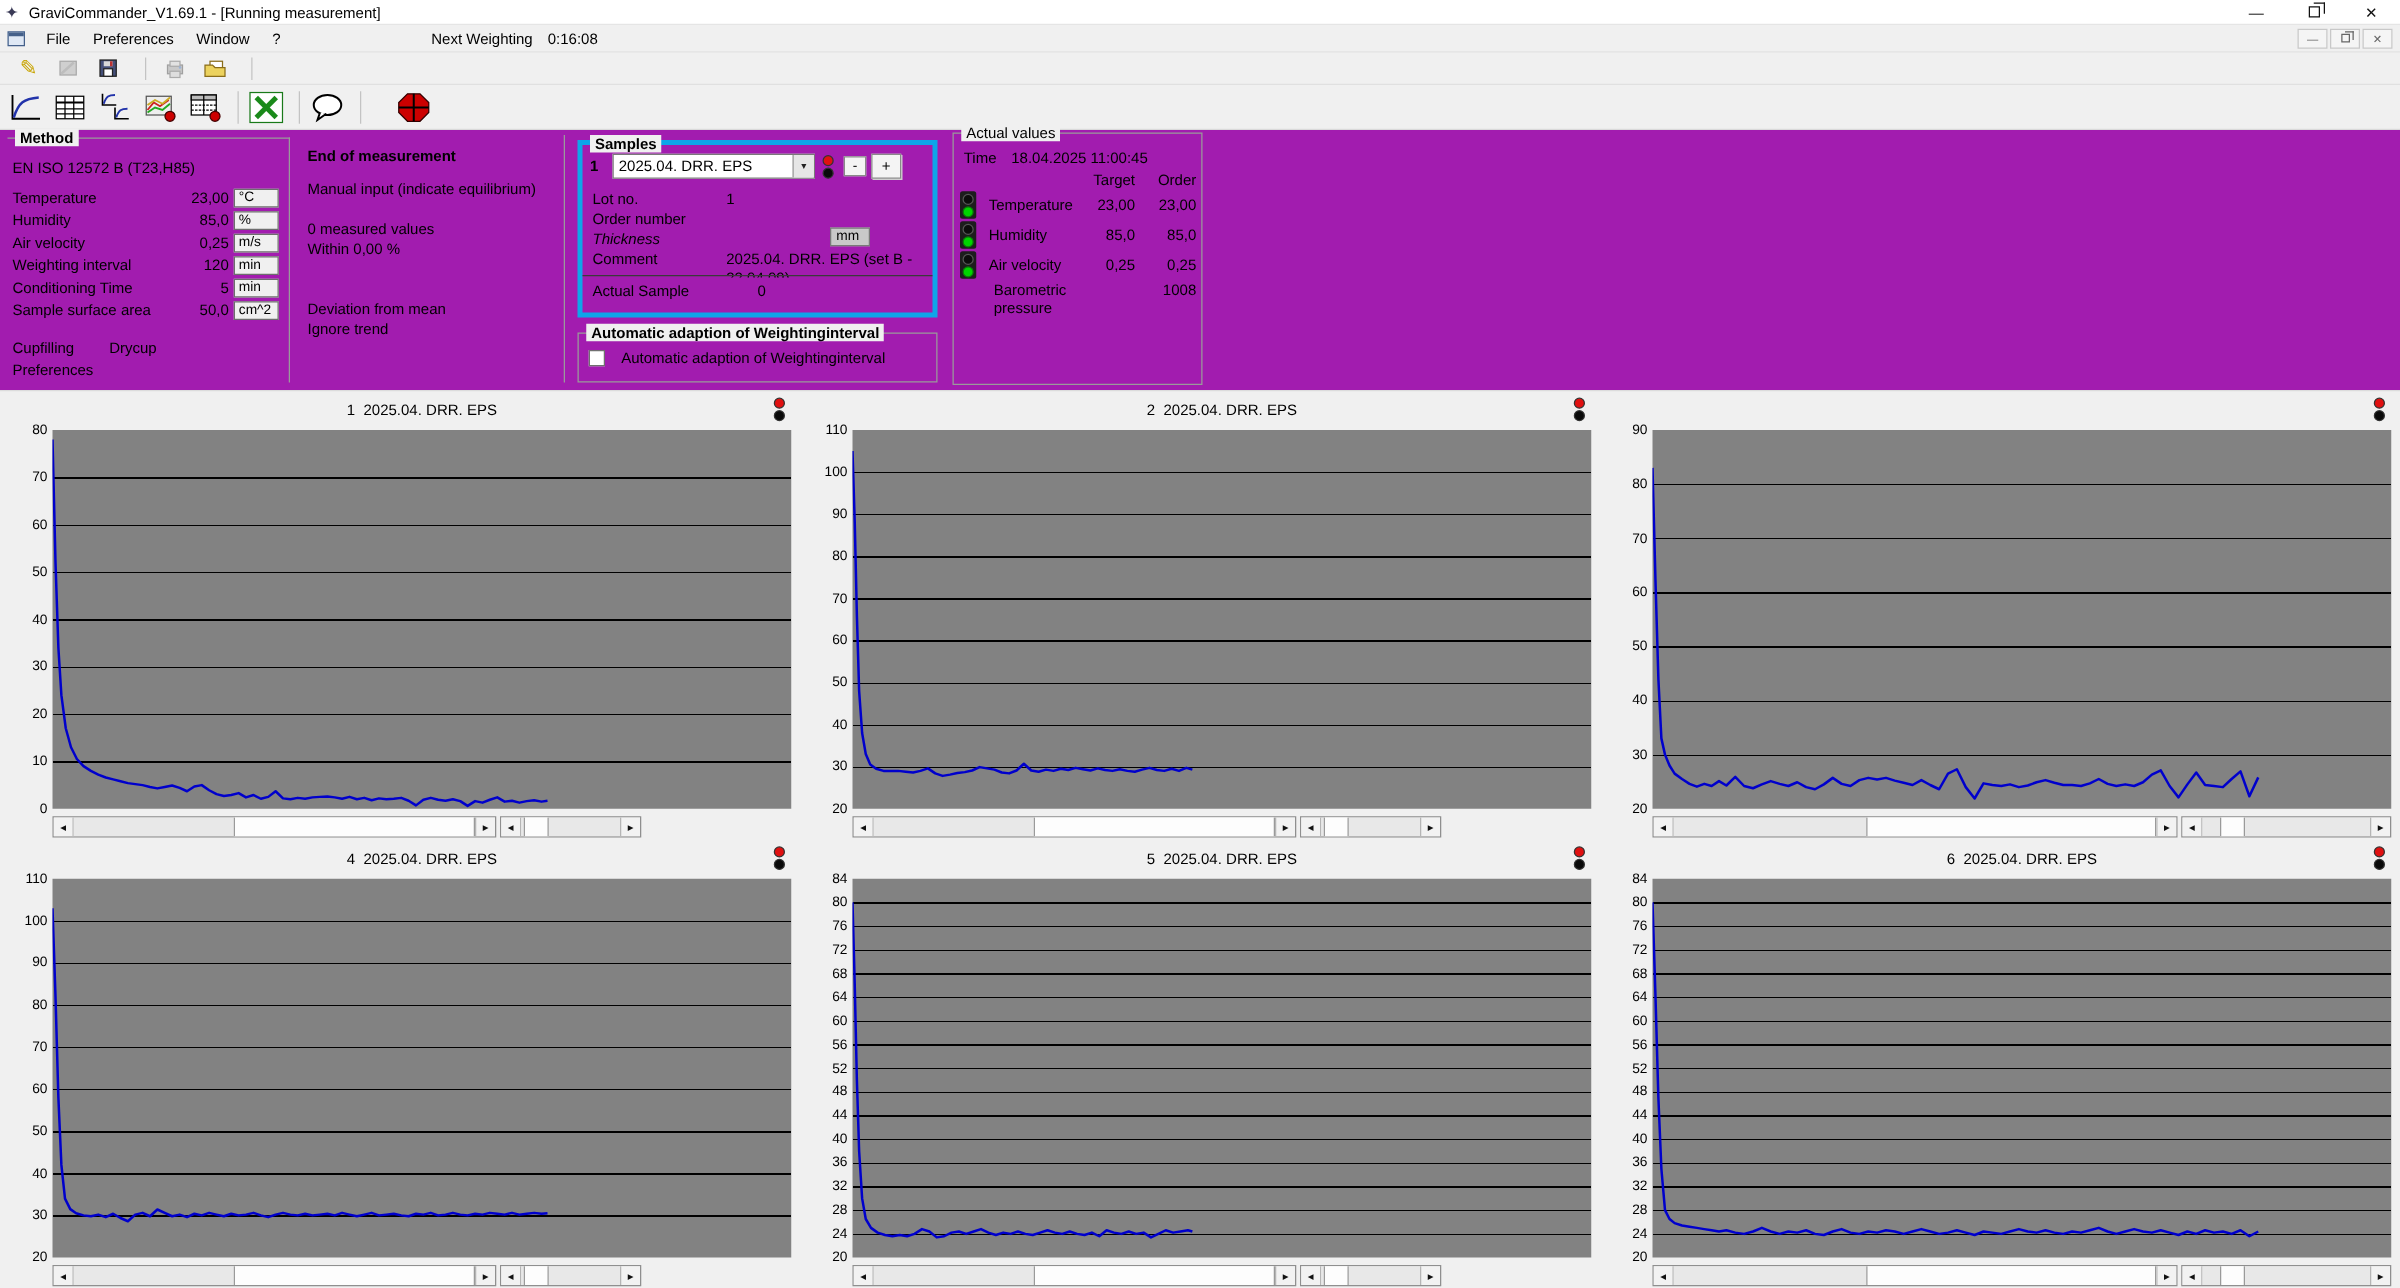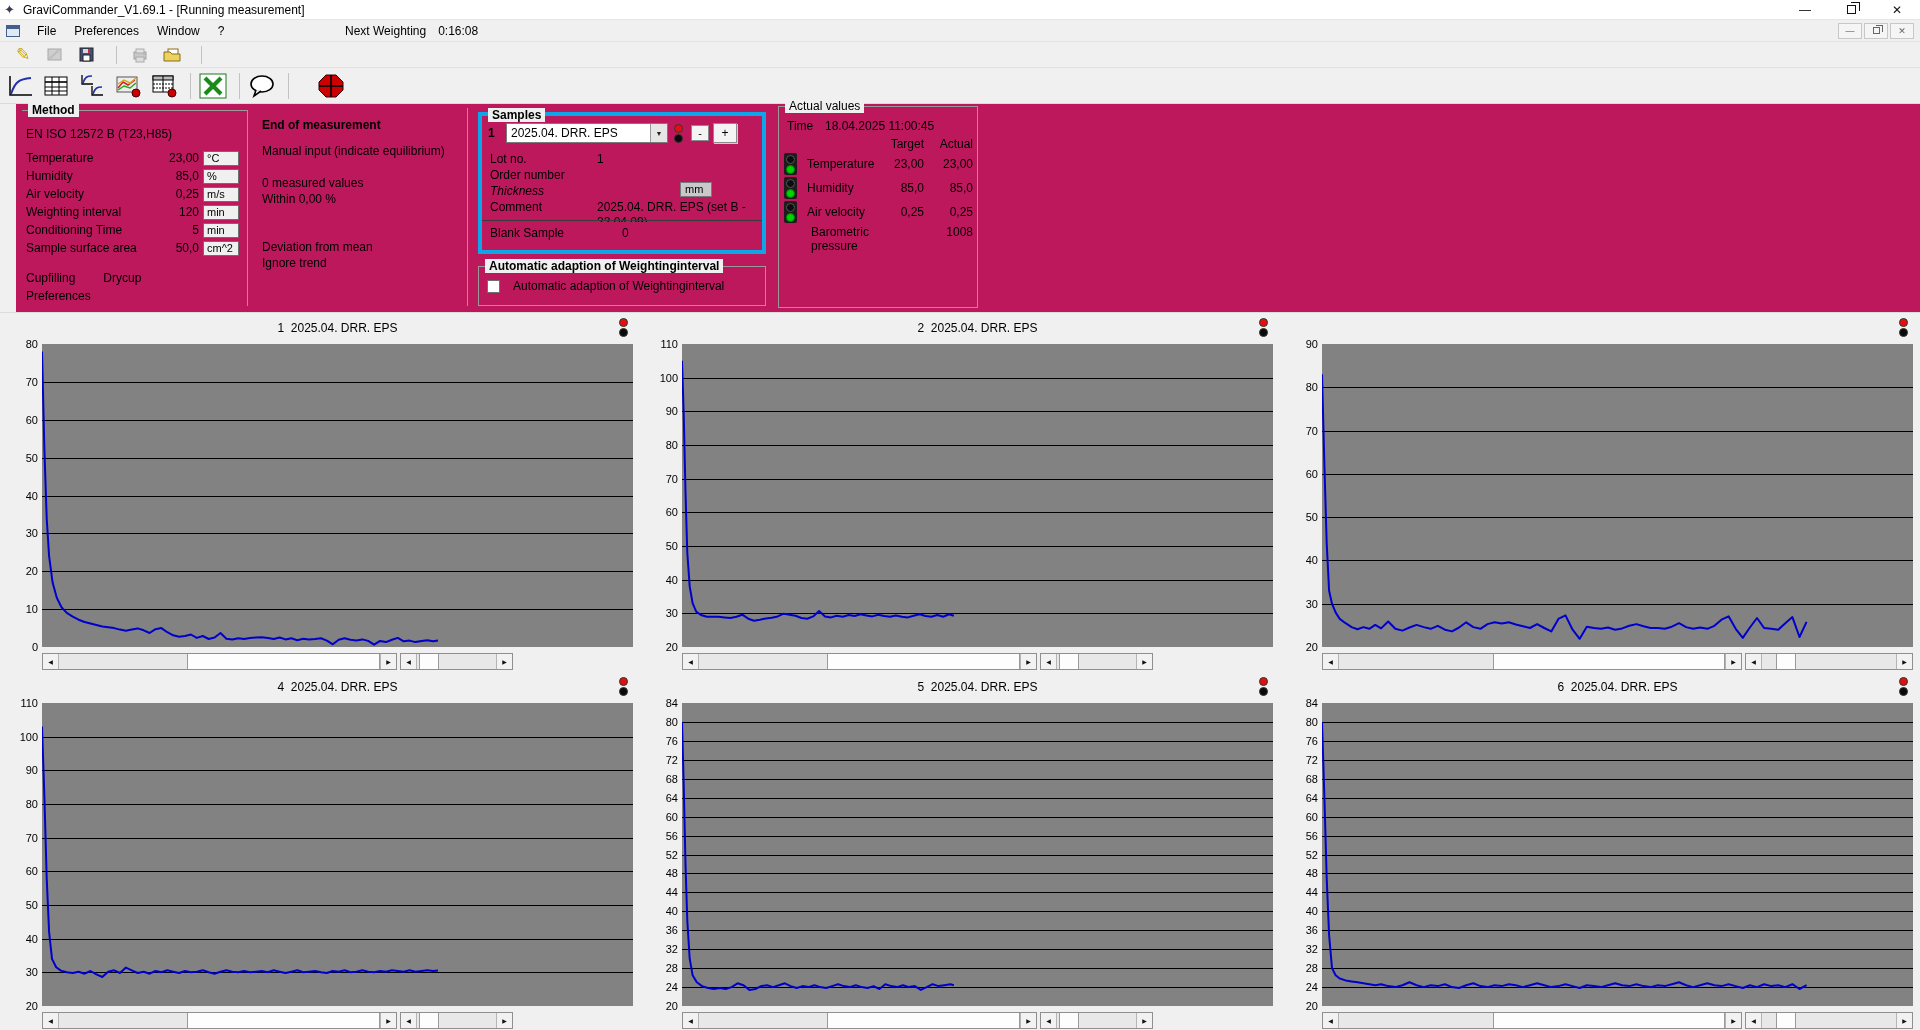--- a/index.html
+++ b/index.html
@@ -30,21 +30,21 @@
   
   .toolbar1 { height:26px; display:flex; align-items:center; padding-left:10px; border-bottom:1px solid #e0e0e0; }
   .toolbar2 { height:36px; display:flex; align-items:center; padding-left:4px; border-bottom:1px solid #dadada; }
   .tb-btn { width:26px; height:22px; display:flex; align-items:center; justify-content:center; margin-right:6px; }
   .tb-btn2 { width:32px; height:30px; display:flex; align-items:center; justify-content:center; margin-right:4px; }
   .tb-sep { width:1px; height:18px; background:#c3c3c3; margin:0 10px; }
   .tb-sep2 { width:1px; height:26px; background:#c3c3c3; margin:0 6px; }
   .pencil-glyph { font-size:17px; color:#c8a400; transform:rotate(0deg); }
 
   
-  .panels { position:relative; height:208px; background:#be185d;margin-left:16px; }
+  .panels { position:relative; height:208px; background:#a21caf; }
   .gb-label { position:absolute; top:-8px; left:6px; background:#f0f0f0; padding:0 4px; font-weight:bold; }
   .panel { position:absolute; }
   #panel-method { left:6px; top:6px; width:226px; height:196px; border-top:1px solid #9a9a9a; border-right:1px solid #9a9a9a; }
   .std-text { position:absolute; top:16px; left:4px; }
   .m-rows { position:absolute; top:38px; left:4px; right:8px; }
   .m-row { display:flex; align-items:center; height:18px; }
   .m-label { flex:1; }
   .m-val { width:48px; text-align:right; margin-right:4px; }
   .m-unit { width:36px; height:15px; border:1px solid #6e6e6e; font-size:11px; line-height:13px; padding-left:3px; background:#f0f0f0; }
   .cupfill-row { position:absolute; top:160px; left:4px; display:flex; gap:28px; }
@@ -320,36 +320,36 @@
         <div class="plus-btn">+</div>
       </div>
       <span class="s-field-label" style="top:36px;">Lot no.</span>
       <span class="s-field-value" style="top:36px;">1</span>
       <span class="s-field-label" style="top:52px;">Order number</span>
       <span class="s-field-label" style="top:68px;font-style:italic;">Thickness</span>
       <span class="mm-box" style="top:66px;">mm</span>
       <span class="s-field-label" style="top:84px;">Comment</span>
       <span class="s-comment-value" style="top:84px;">2025.04. DRR. EPS (set B - 22.04.09)</span>
       <div class="s-divider"></div>
-      <span class="s-blank-label">Blank Sample</span>
+      <span class="s-blank-label">Actual Sample</span>
       <span class="s-blank-value">0</span>
     </div>
 
     <div class="panel" id="panel-auto">
       <span class="gb-label">Automatic adaption of Weightinginterval</span>
       <span class="checkbox"></span>
       <span class="auto-label">Automatic adaption of Weightinginterval</span>
     </div>
 
     <div class="panel" id="panel-actual">
       <span class="gb-label" style="font-weight:normal;">Actual values</span>
       <span class="a-time-label">Time</span>
       <span class="a-time-value">18.04.2025  11:00:45</span>
       <span class="a-col-target">Target</span>
-      <span class="a-col-actual">Actual</span>
+      <span class="a-col-actual">Order</span>
 
       <div class="a-row" style="top:48px;">
         <span class="a-light">
             <span class="adot off"></span>
             <span class="adot green"></span>
           </span>
         <span class="a-label">Temperature</span>
         <span class="a-target">23,00</span>
         <span class="a-actual">23,00</span>
       </div>

